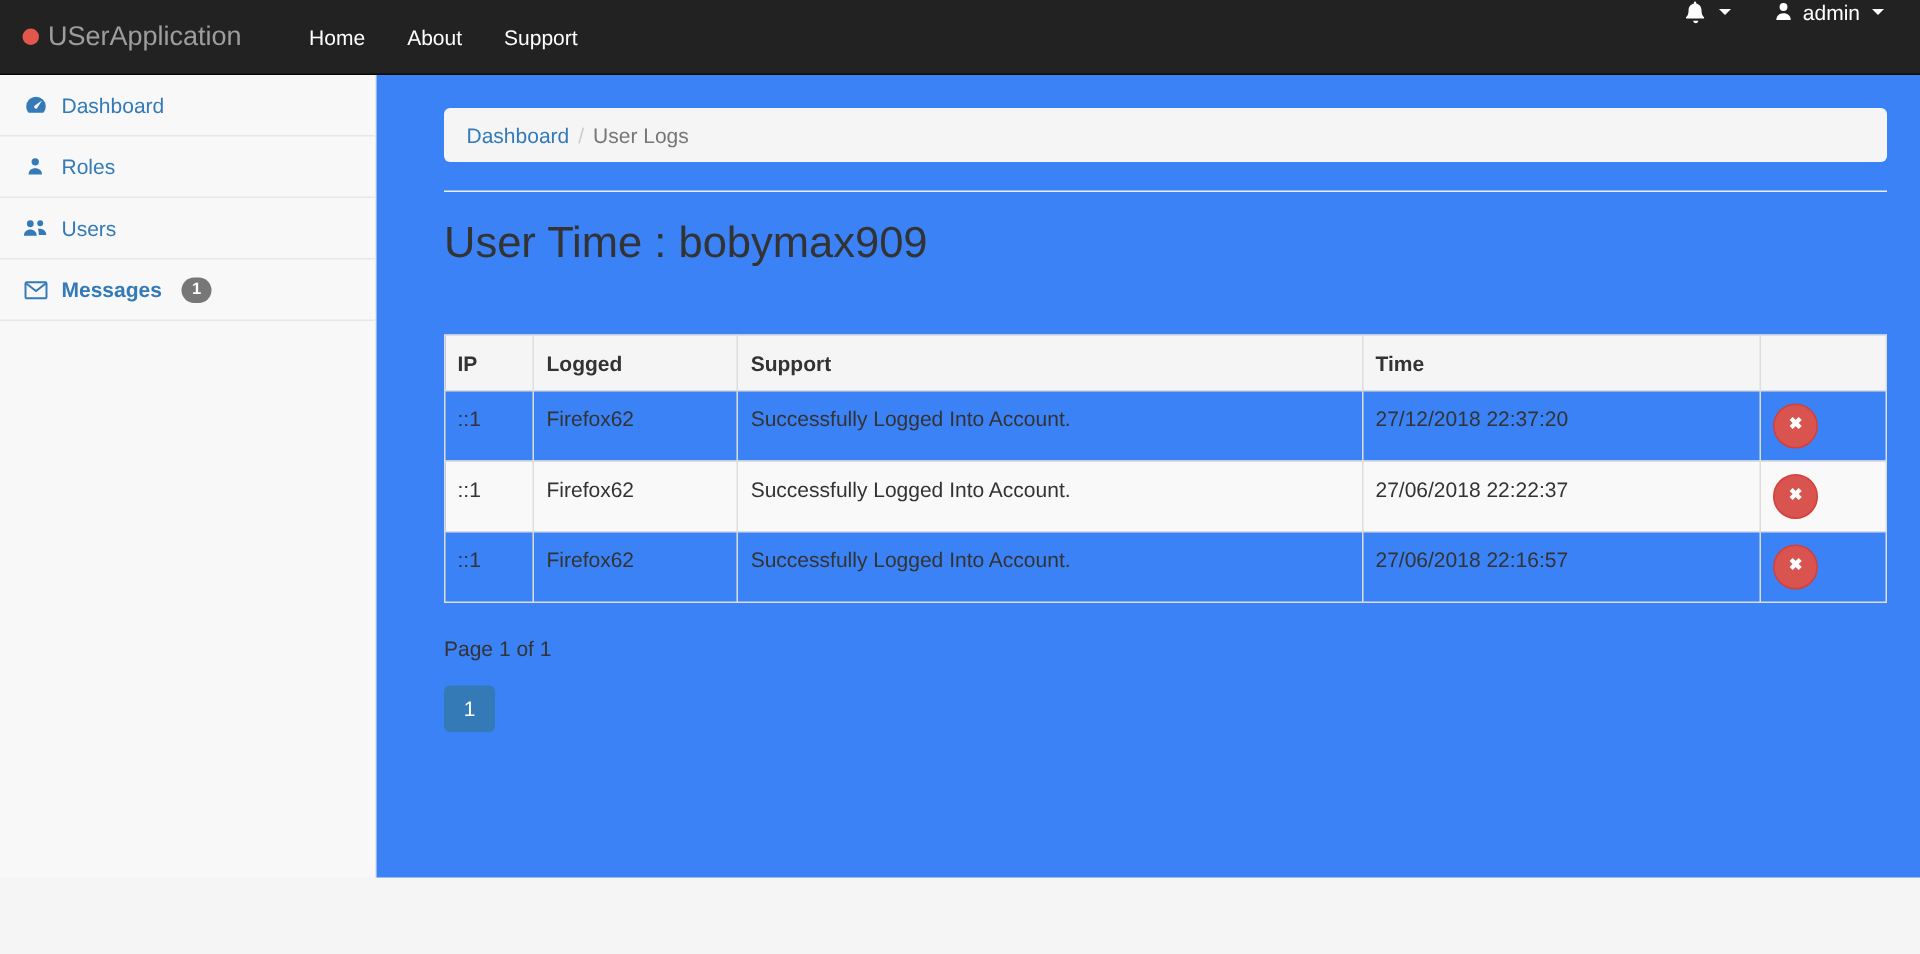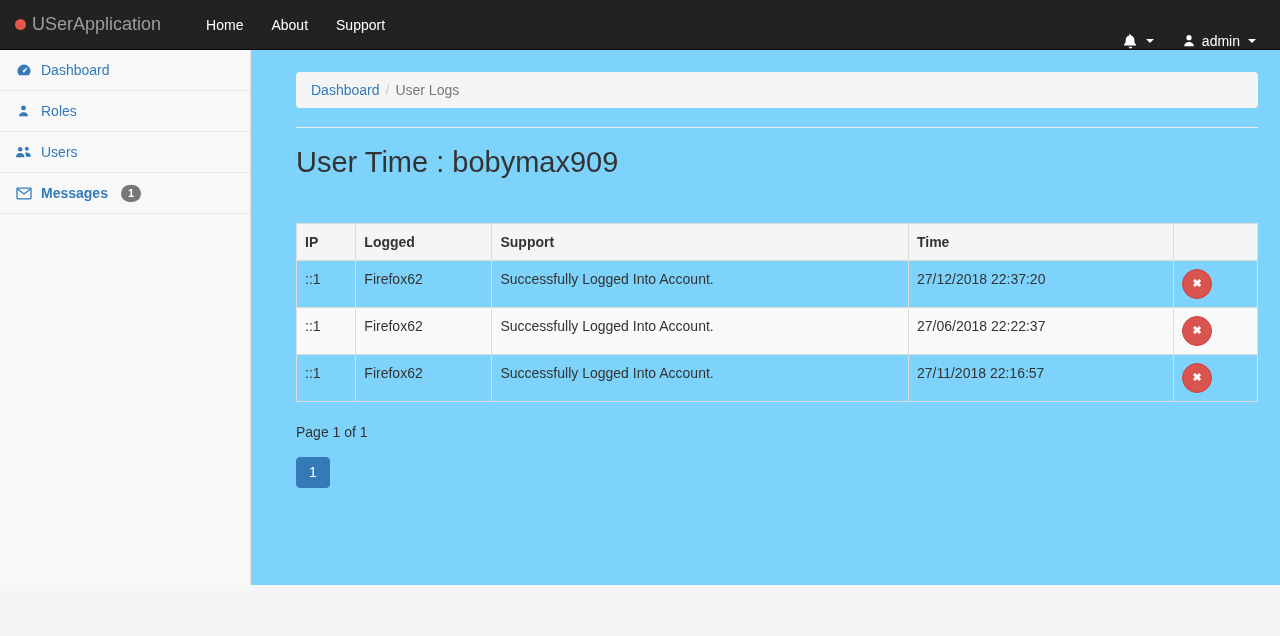--- a/index.html
+++ b/index.html
@@ -22,21 +22,21 @@
     display: flex; align-items: center; gap: 6px;
     padding: 4px 15px; font-size: 18px; color: #9d9d9d;
     cursor: pointer;
   }
   .brand-dot { width: 11px; height: 11px; border-radius: 50%; background: #e2574c; }
   .nav-links { display: flex; margin-left: 16px; }
   .nav-link {
     color: #fff; padding: 15px 14px; line-height: 20px;
     cursor: pointer; text-decoration: none;
   }
-  .navbar-right { margin-left: auto; display: flex; align-items: flex-end; padding-right: 10px; }
+  .navbar-right { margin-left: auto; display: flex; align-items: flex-start; padding-right: 10px; }
   .nav-drop {
     color: #fff; display: flex; align-items: center; gap: 6px;
     padding: 0 14px; cursor: pointer;
   }
   .caret {
     display: inline-block; width: 0; height: 0;
     border-left: 4px solid transparent; border-right: 4px solid transparent;
     border-top: 4px solid #fff; margin-left: 2px;
   }
   .nav-drop svg { display: block; }
@@ -56,21 +56,21 @@
     color: #337ab7; cursor: pointer; line-height: 20px;
   }
   .side-item .sicon { display: flex; width: 17px; justify-content: center; }
   .side-item.active { font-weight: bold; }
   .badge {
     background: #777; color: #fff; font-size: 11px; font-weight: bold;
     padding: 3px 7px; border-radius: 10px; line-height: 1; margin-left: 4px;
   }
 
   
-  .main { flex: 1; background: #7dd3fc; padding: 20px 22px 0 45px; }
+  .main { flex: 1; background: #3b82f6; padding: 20px 22px 0 45px; }
 
   .breadcrumb {
     background: #f5f5f5; border-radius: 4px;
     padding: 8px 15px; color: #777; margin: 2px 0 19px 0;
     line-height: 20px;
   }
   .breadcrumb .crumb-link { color: #337ab7; text-decoration: none; cursor: pointer; }
   .breadcrumb .sep { padding: 0 6px; color: #ccc; }
 
   hr.rule { border: 0; border-top: 1px solid #eee; margin: 0; }
@@ -233,21 +233,21 @@
           <td>Successfully Logged Into Account.</td>
           <td>27/06/2018 22:22:37</td>
           <td>
               <button class="delete-btn">✖</button>
             </td>
         </tr>
         <tr>
           <td>::1</td>
           <td>Firefox62</td>
           <td>Successfully Logged Into Account.</td>
-          <td>27/11/2018 22:16:57</td>
+          <td>27/06/2018 22:16:57</td>
           <td>
               <button class="delete-btn">✖</button>
             </td>
         </tr>
       </tbody>
     </table>
 
     <div class="page-summary">Page 1 of 1</div>
 
     <div class="pagination">

